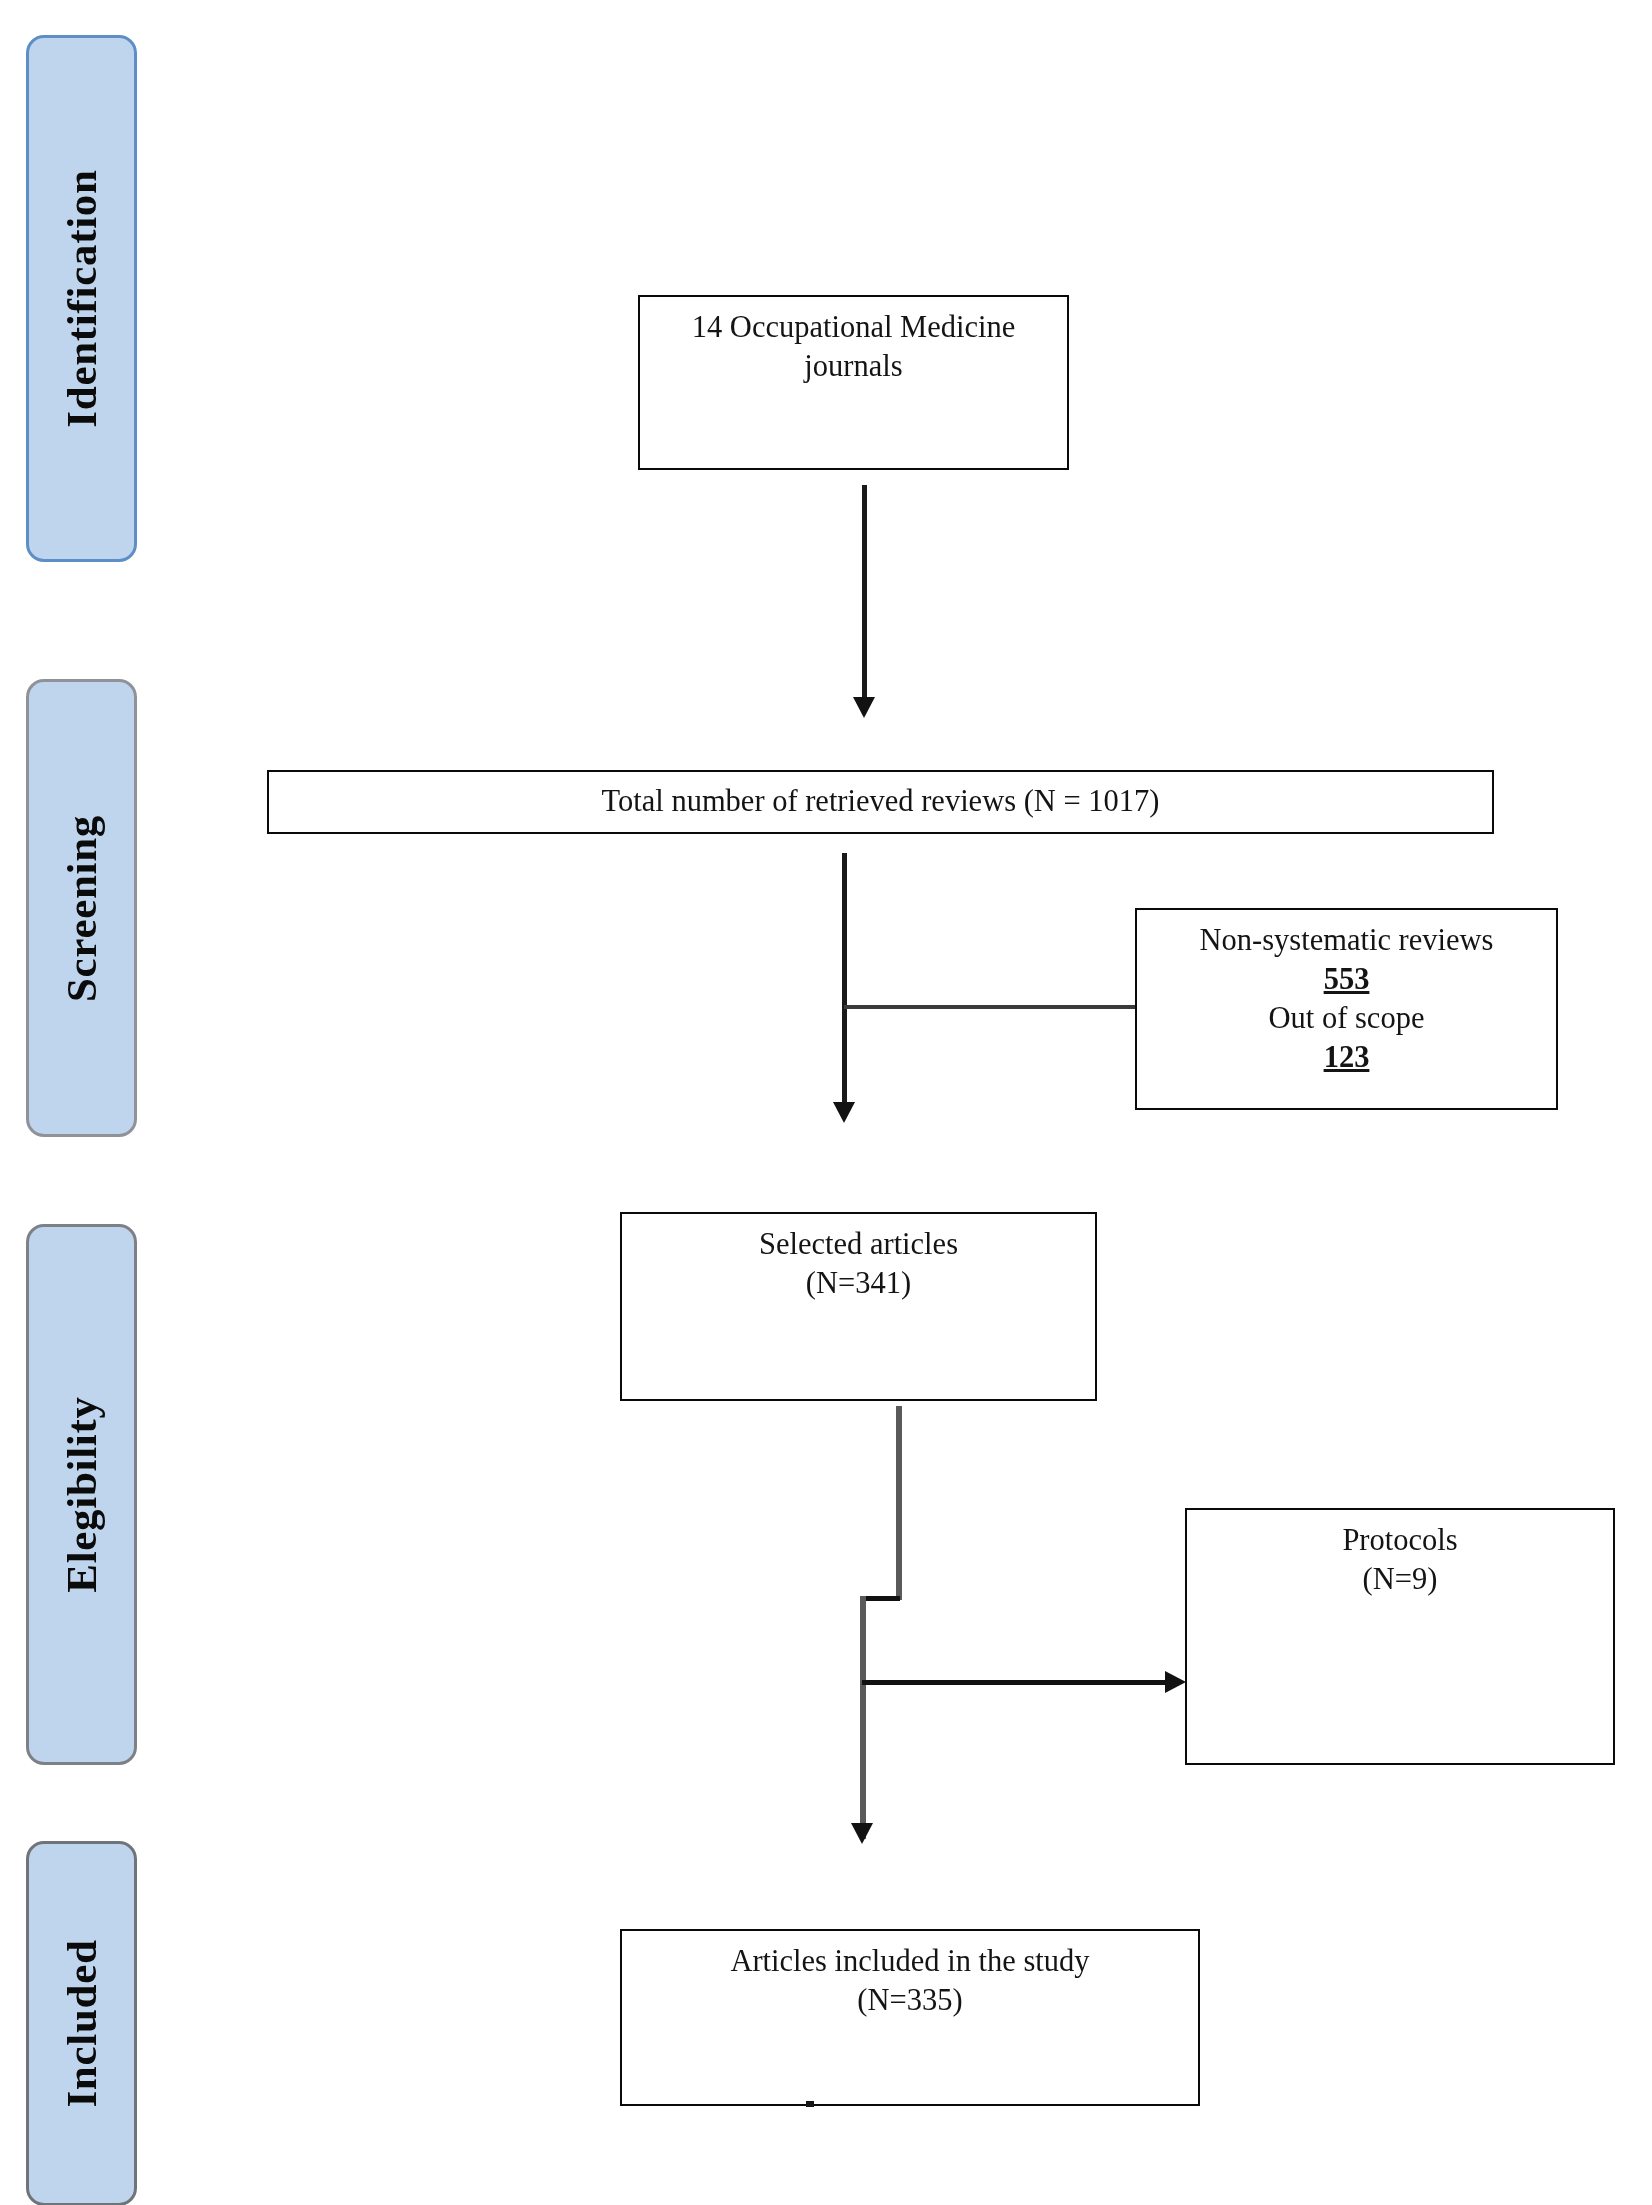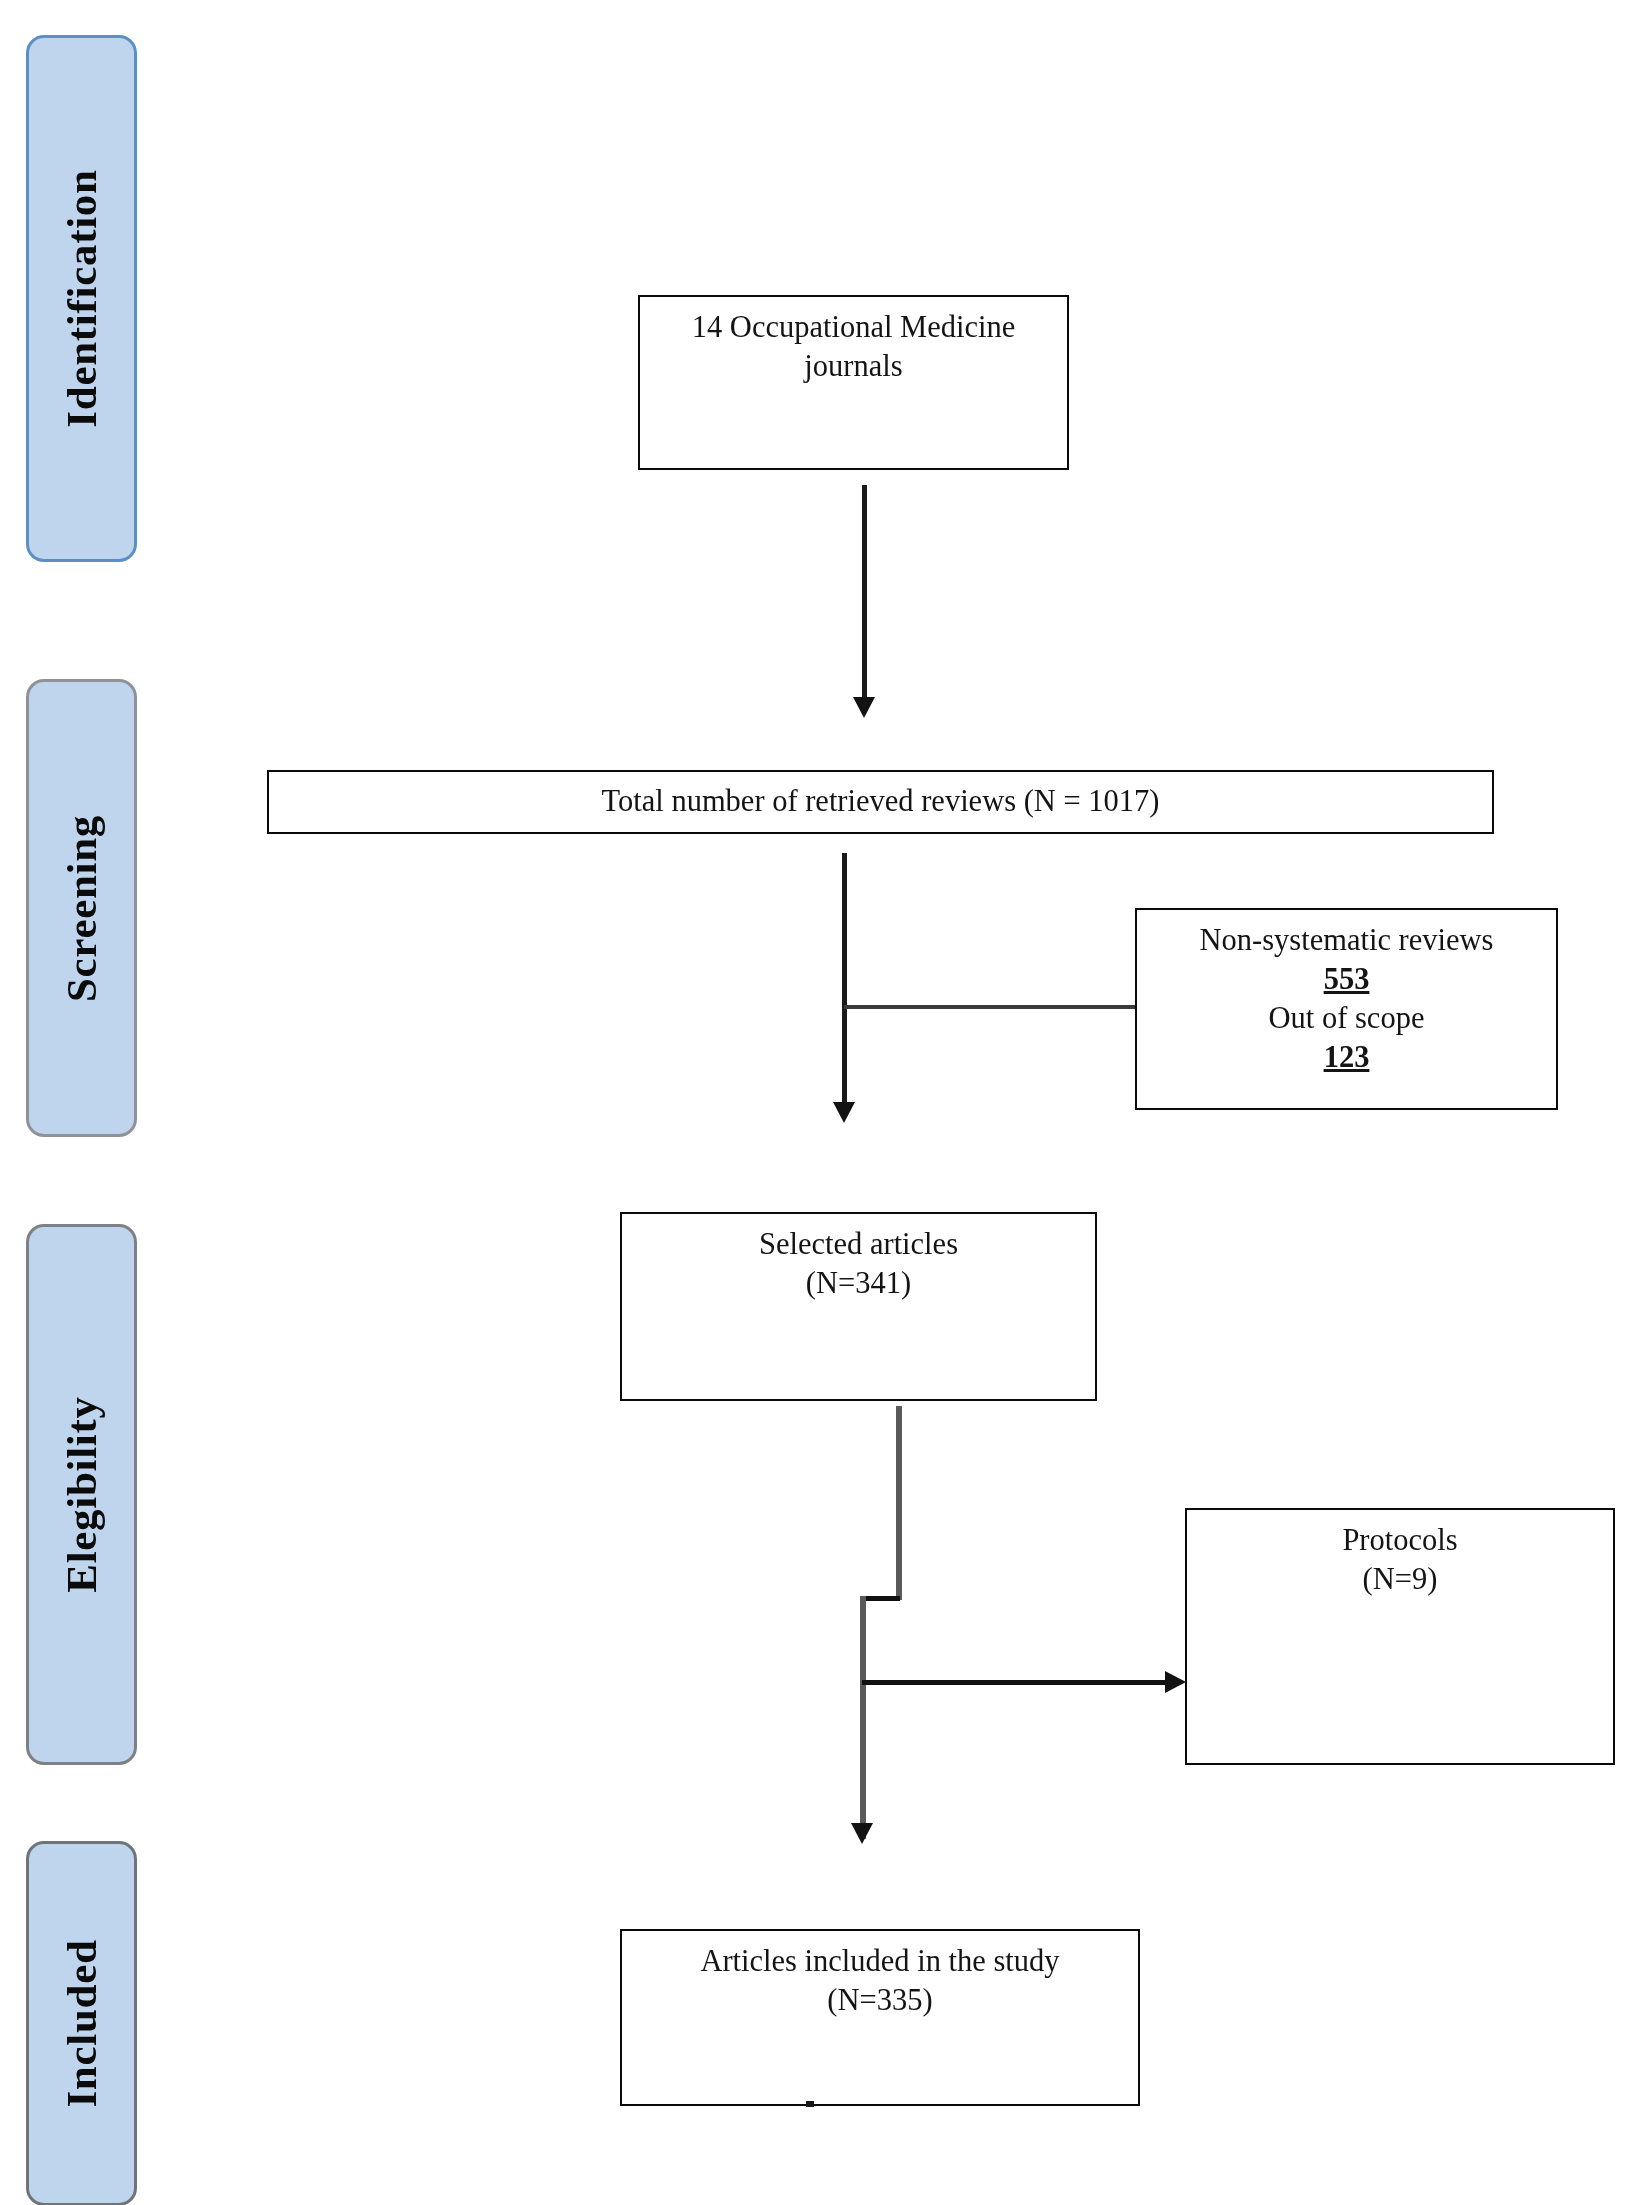--- a/index.html
+++ b/index.html
@@ -159,21 +159,21 @@
   <div class="arrow-down" style="left:851px; top:1823px;"></div>
 
   <div class="hline hline-dark" style="left:862px; top:1680px; width:305px; height:4.9px;"></div>
   <div class="arrow-right" style="left:1165px; top:1671px;"></div>
 
   <div class="box" style="left:1185px; top:1508px; width:430px; height:257px;">
     <div class="box-line">Protocols</div>
     <div class="box-line">(N=9)</div>
   </div>
 
-  <div class="box" style="left:620px; top:1929px; width:520px; height:177px;">
+  <div class="box" style="left:620px; top:1929px; width:580px; height:177px;">
     <div class="box-line">Articles included in the study</div>
     <div class="box-line">(N=335)</div>
   </div>
 
   <div class="speck" style="left:806px; top:2101px; width:7.6px; height:6.2px;"></div>
 
 </div>
 
 
 </body></html>

